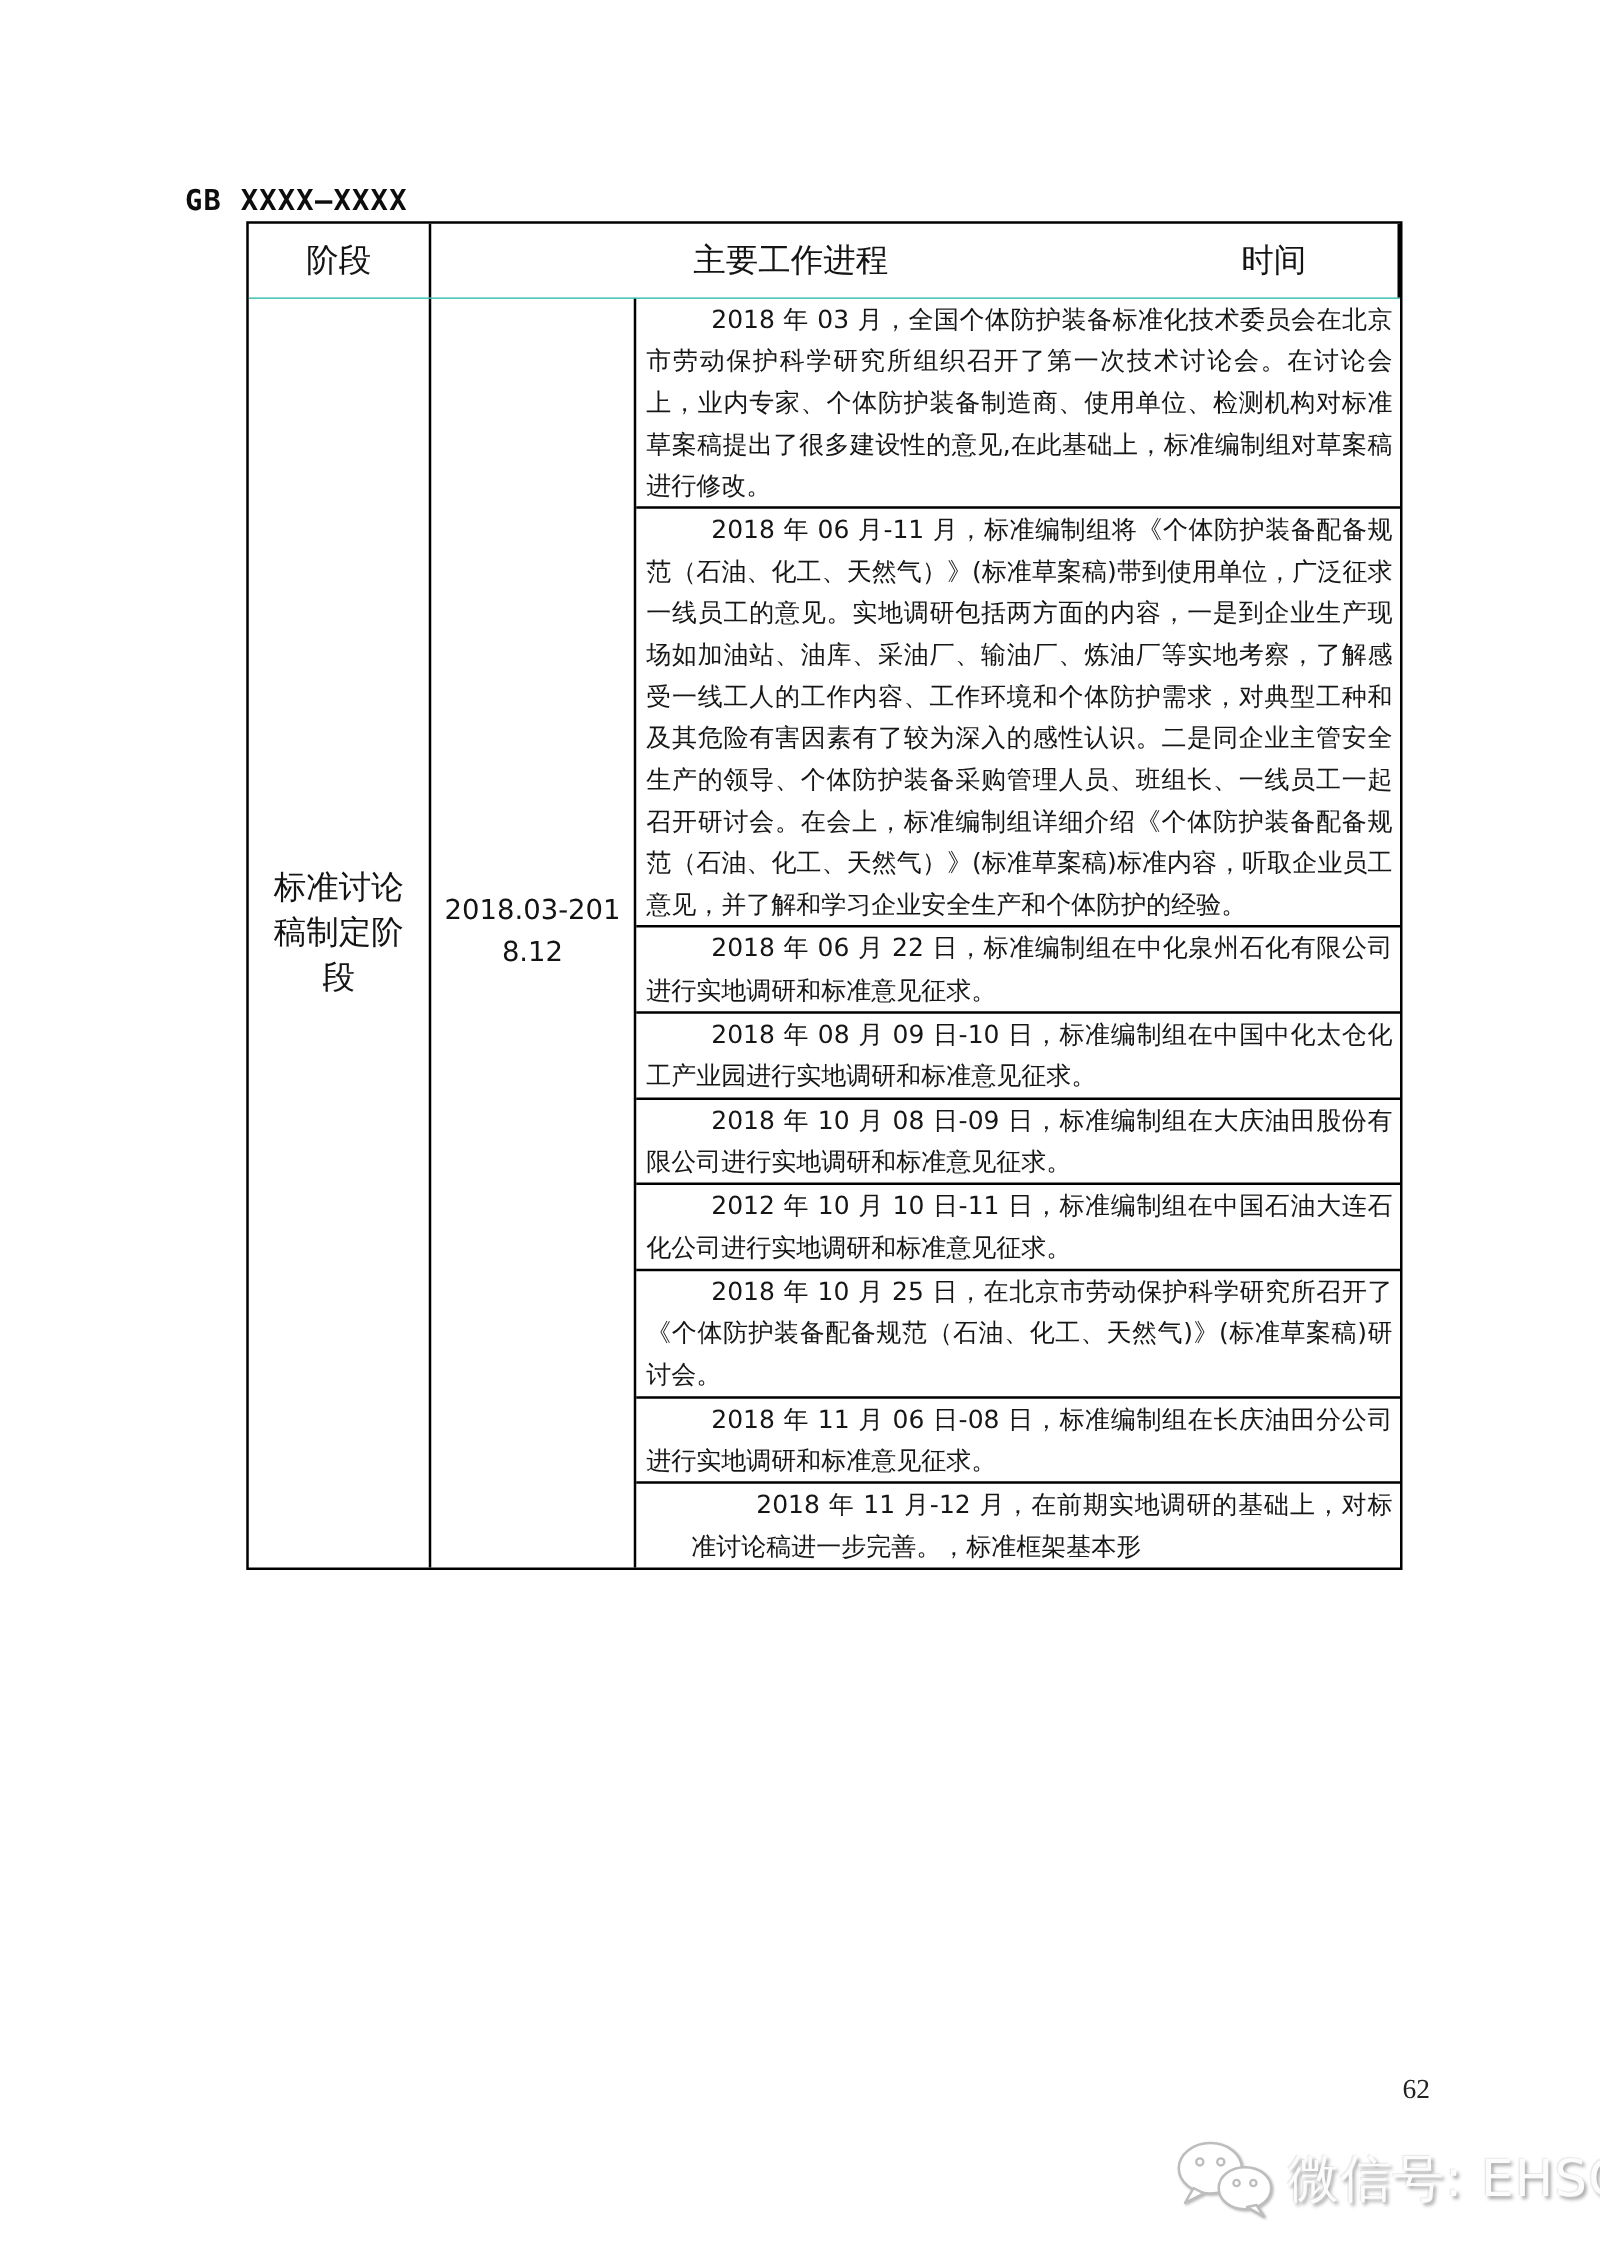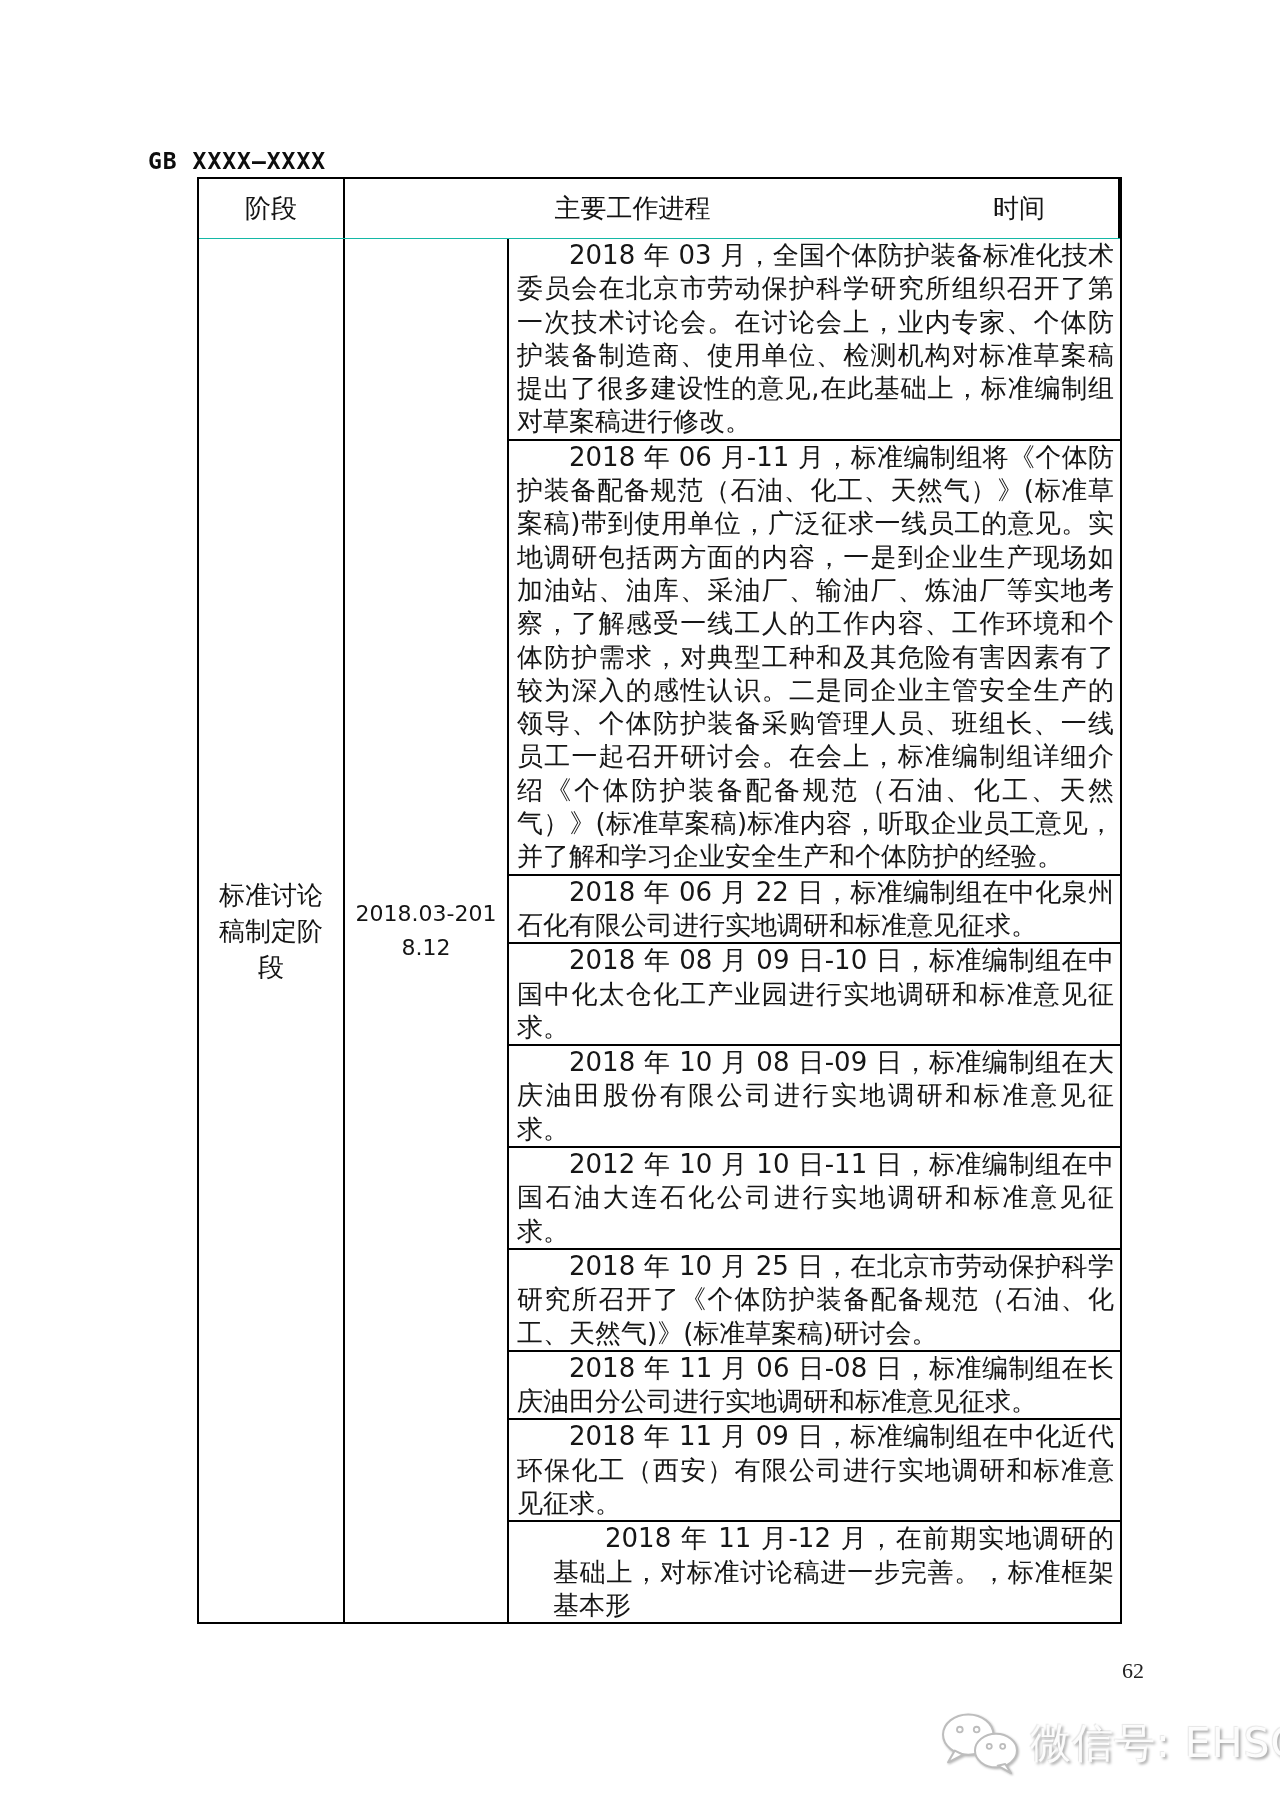--- a/index.html
+++ b/index.html
@@ -63,21 +63,21 @@
     font-size:22px; line-height:34px;
     text-align:center;
     word-break:break-all;
     color:#141414;
   }
 
   .progress-col { flex:1; display:flex; flex-direction:column; }
   .p-row {
     border-bottom:2px solid #000;
     padding:0 6px 0 8px;
-    font-size:26px;
+    font-size:20px;
     line-height:33.3px;
     text-align:justify;
     text-justify:inter-character;
     text-indent:52px;
     word-break:break-all;
     color:#161616;
   }
   .p-row:last-child { border-bottom:none;margin-left:36px; }
 
   .page-number {
@@ -124,21 +124,20 @@
     </div>
     <div class="progress-col">
       <div class="p-row">2018 年 03 月，全国个体防护装备标准化技术委员会在北京市劳动保护科学研究所组织召开了第一次技术讨论会。在讨论会上，业内专家、个体防护装备制造商、使用单位、检测机构对标准草案稿提出了很多建设性的意见,在此基础上，标准编制组对草案稿进行修改。</div>
       <div class="p-row">2018 年 06 月-11 月，标准编制组将《个体防护装备配备规范（石油、化工、天然气）》(标准草案稿)带到使用单位，广泛征求一线员工的意见。实地调研包括两方面的内容，一是到企业生产现场如加油站、油库、采油厂、输油厂、炼油厂等实地考察，了解感受一线工人的工作内容、工作环境和个体防护需求，对典型工种和及其危险有害因素有了较为深入的感性认识。二是同企业主管安全生产的领导、个体防护装备采购管理人员、班组长、一线员工一起召开研讨会。在会上，标准编制组详细介绍《个体防护装备配备规范（石油、化工、天然气）》(标准草案稿)标准内容，听取企业员工意见，并了解和学习企业安全生产和个体防护的经验。</div>
       <div class="p-row">2018 年 06 月 22 日，标准编制组在中化泉州石化有限公司进行实地调研和标准意见征求。</div>
       <div class="p-row">2018 年 08 月 09 日-10 日，标准编制组在中国中化太仓化工产业园进行实地调研和标准意见征求。</div>
       <div class="p-row">2018 年 10 月 08 日-09 日，标准编制组在大庆油田股份有限公司进行实地调研和标准意见征求。</div>
       <div class="p-row">2012 年 10 月 10 日-11 日，标准编制组在中国石油大连石化公司进行实地调研和标准意见征求。</div>
       <div class="p-row">2018 年 10 月 25 日，在北京市劳动保护科学研究所召开了《个体防护装备配备规范（石油、化工、天然气)》(标准草案稿)研讨会。</div>
       <div class="p-row">2018 年 11 月 06 日-08 日，标准编制组在长庆油田分公司进行实地调研和标准意见征求。</div>
-      <div class="p-row">2018 年 11 月 09 日，标准编制组在中化近代环保化工（西安）有限公司进行实地调研和标准意见征求。</div>
       <div class="p-row">2018 年 11 月-12 月，在前期实地调研的基础上，对标准讨论稿进一步完善。，标准框架基本形</div>
     </div>
   </div>
 </div>
 
 <div class="page-number">62</div>
 
 <div class="watermark">
   <div class="wm-icon-wrap">
     <svg viewBox="0 0 100 78" width="84" height="66" xmlns="http://www.w3.org/2000/svg">

